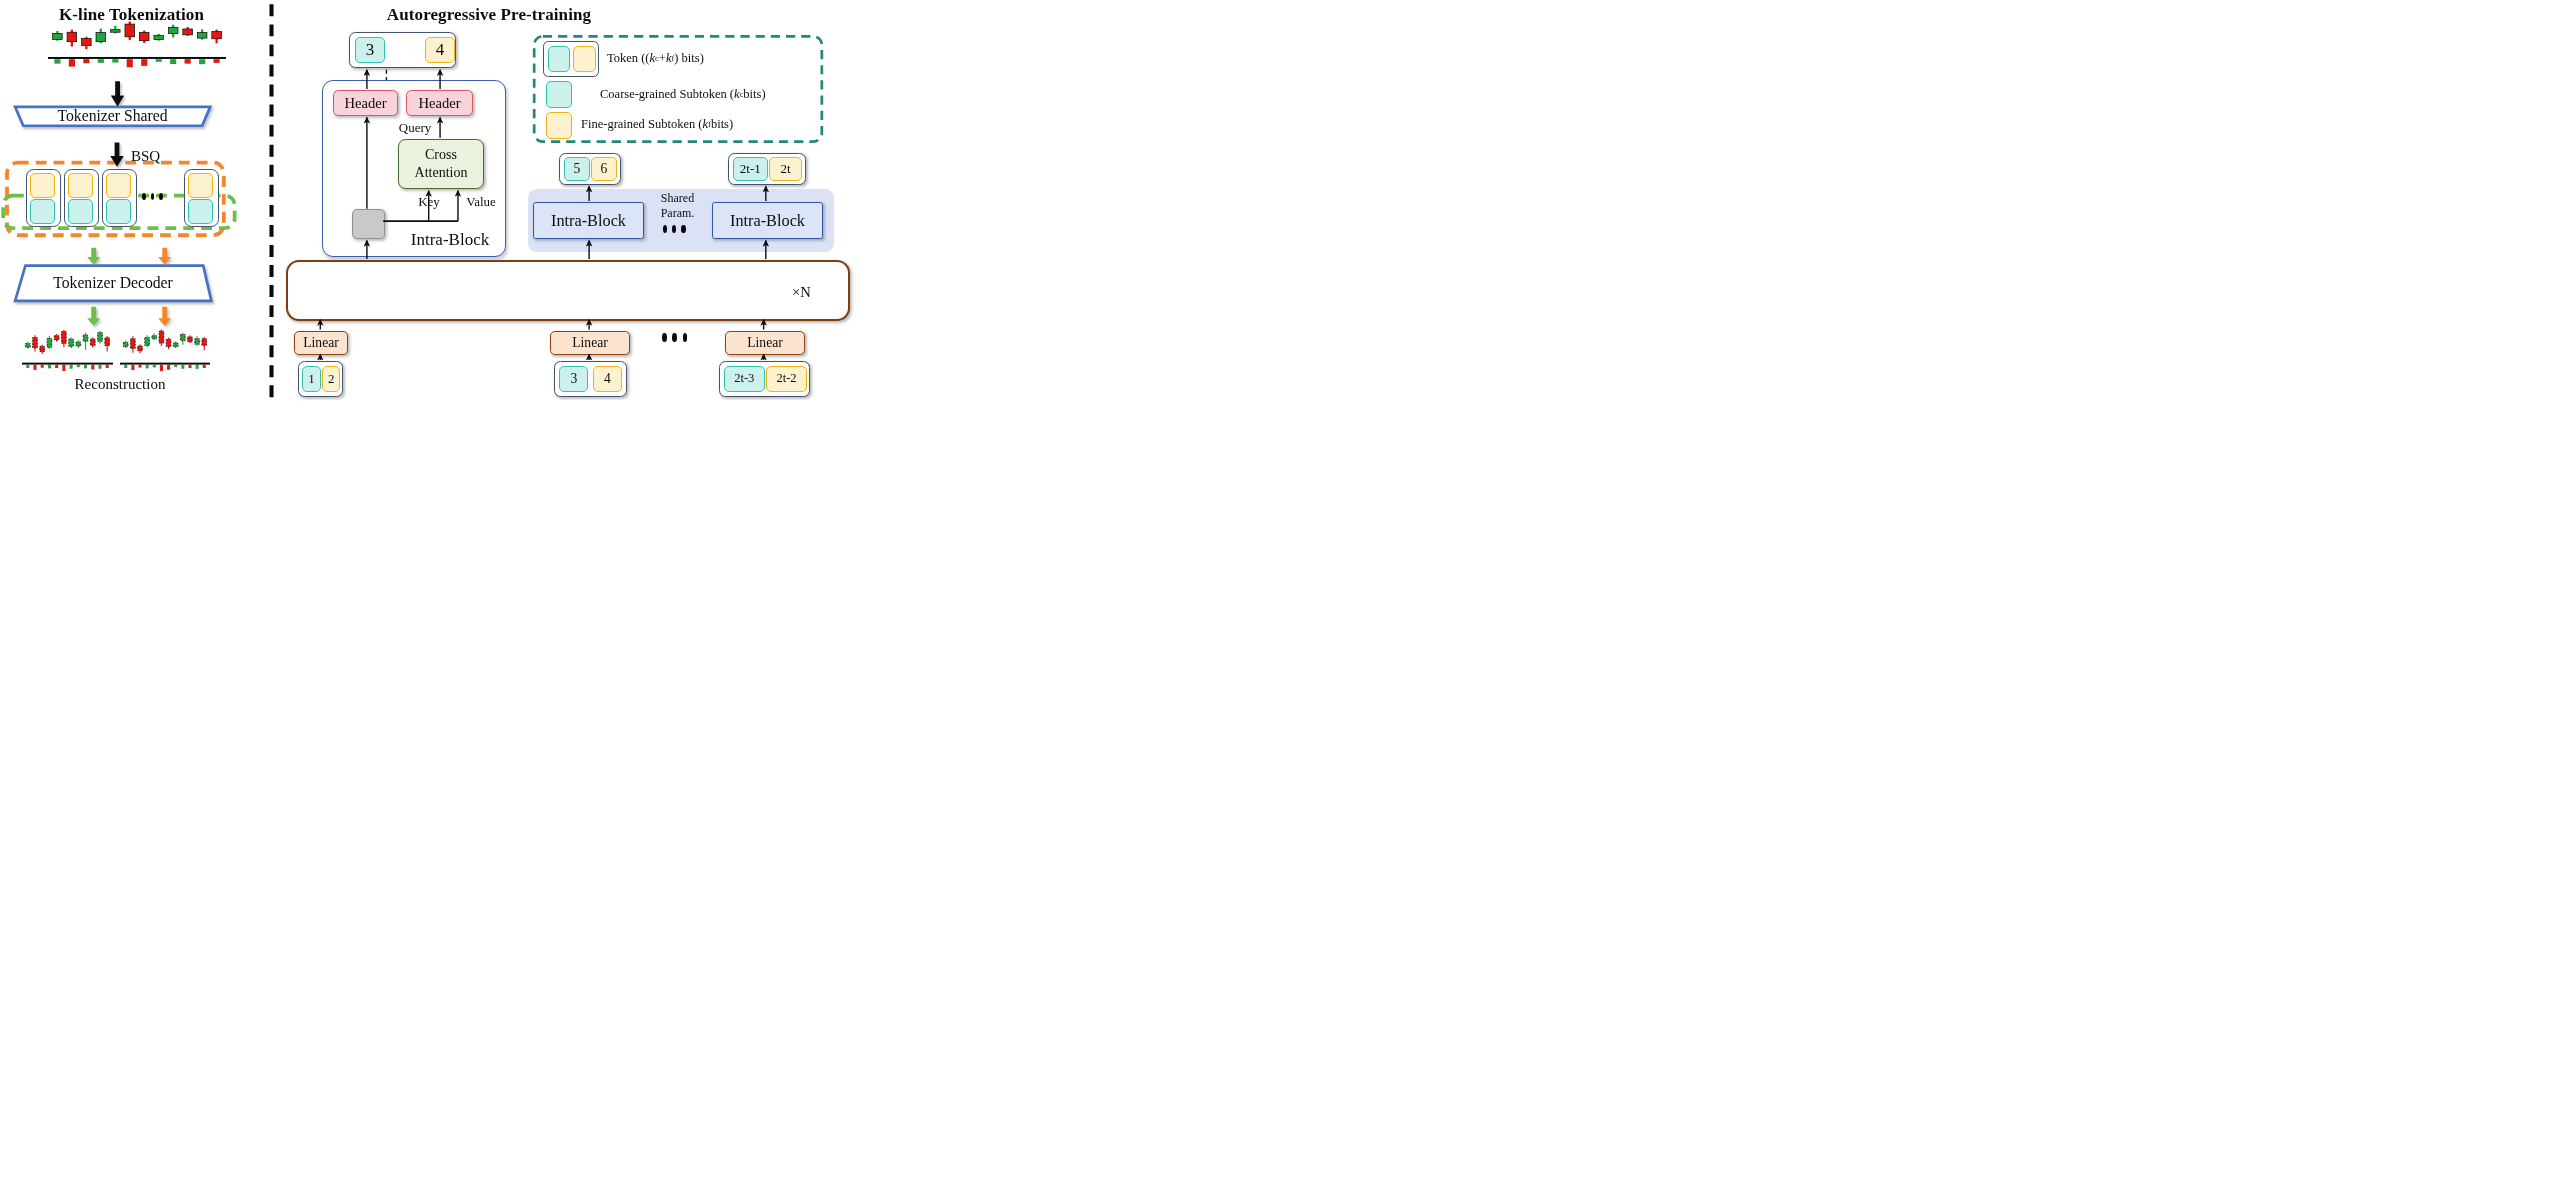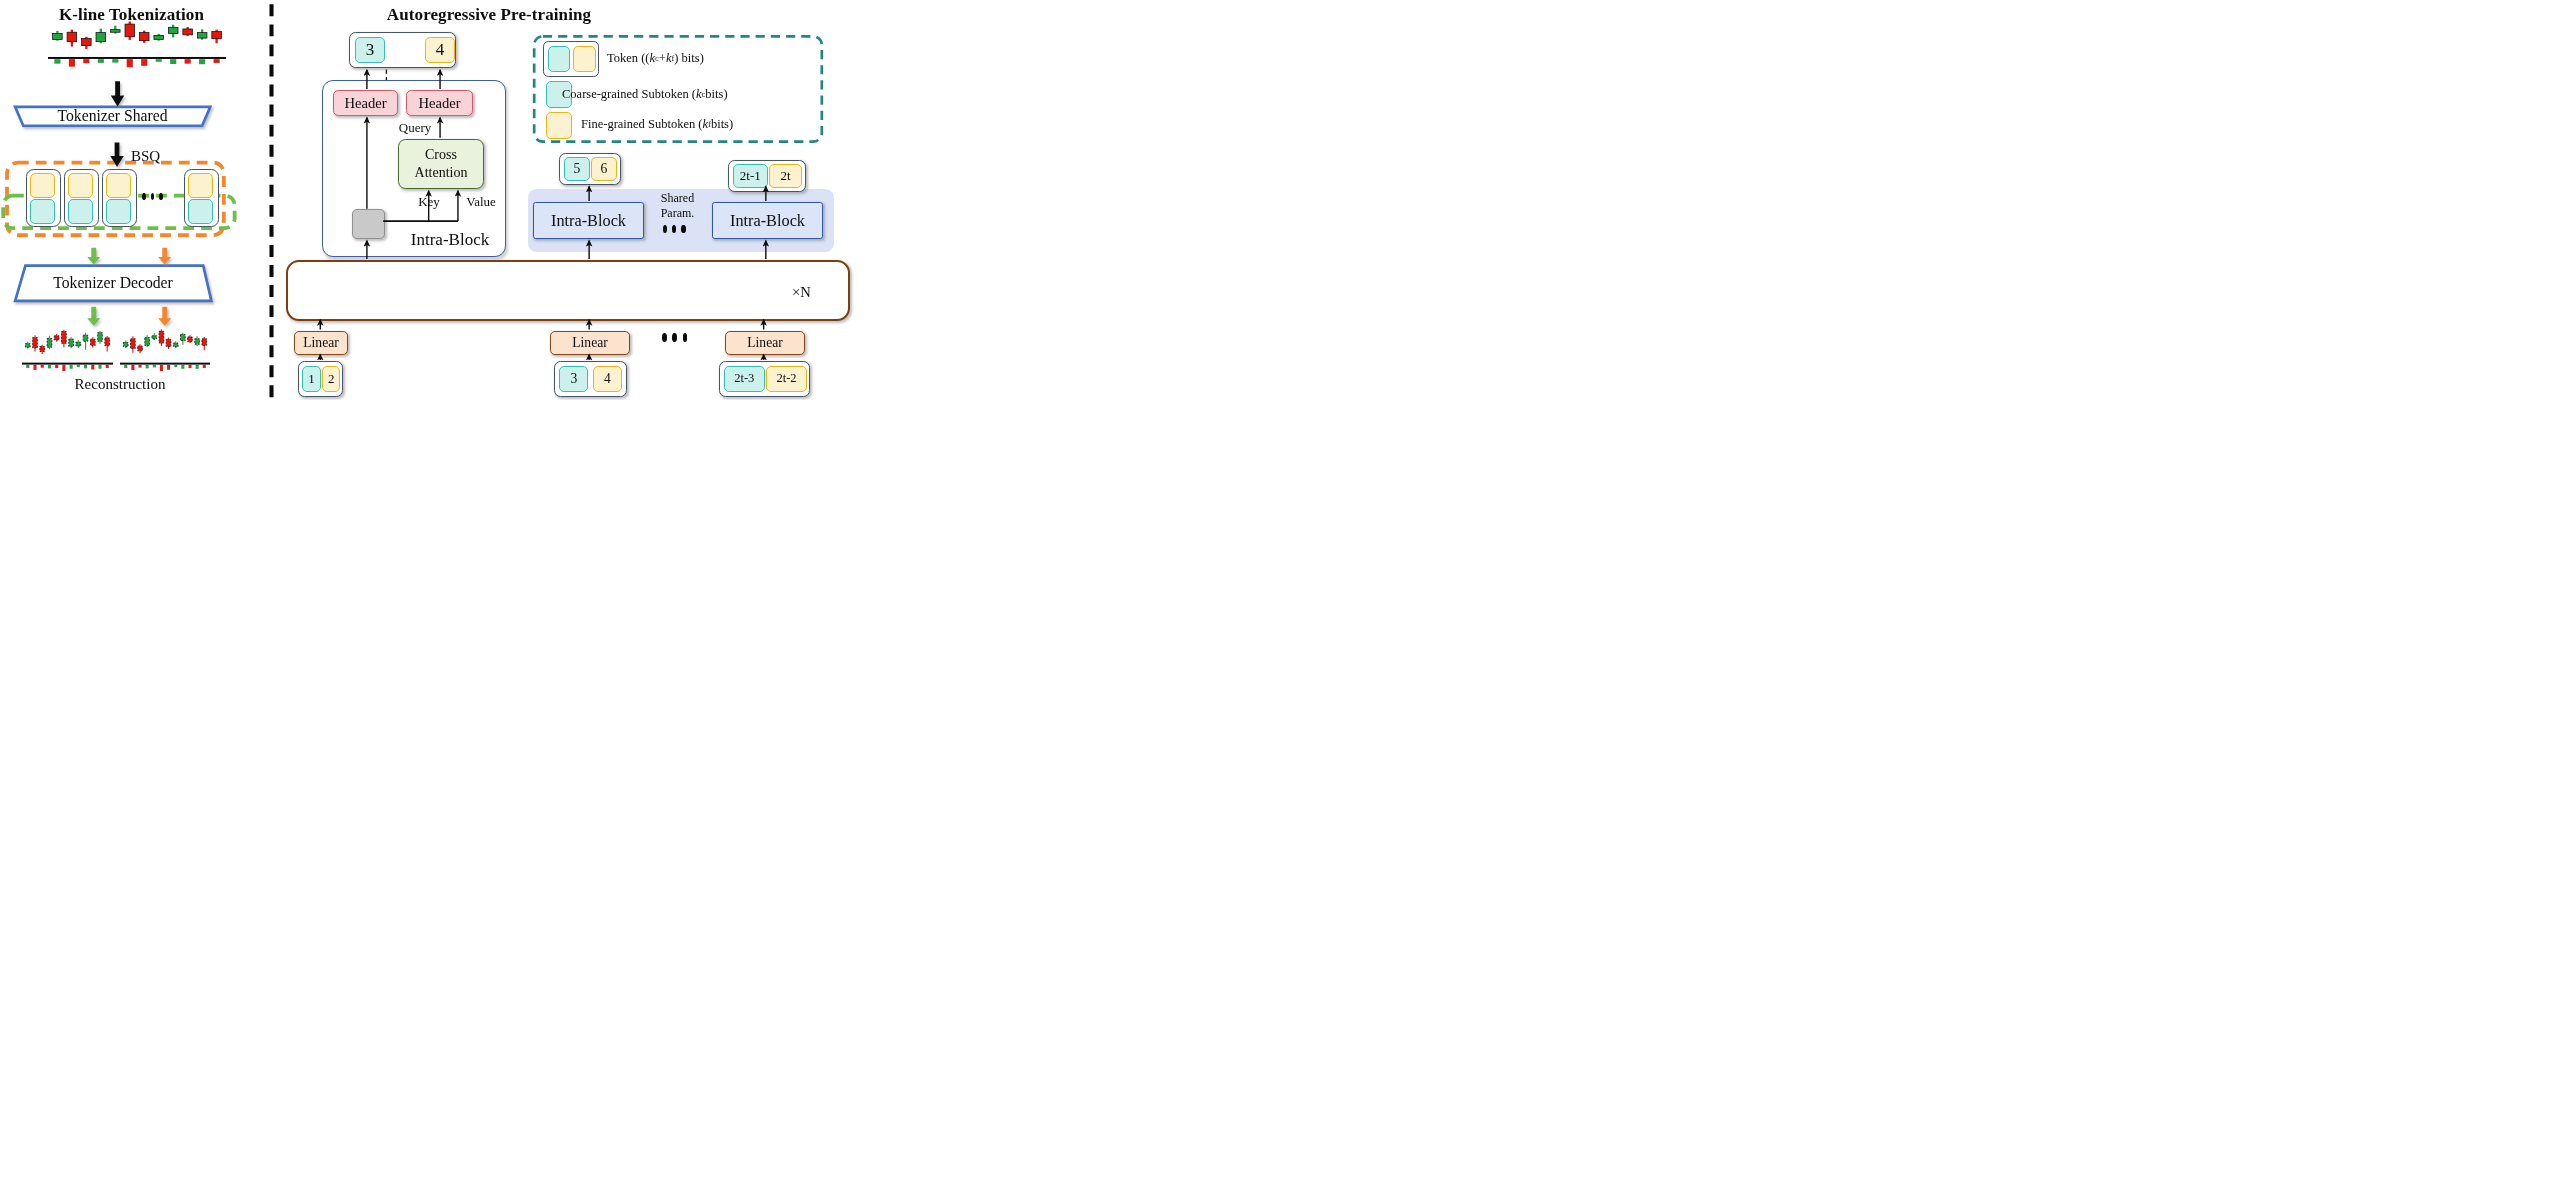--- a/index.html
+++ b/index.html
@@ -270,36 +270,36 @@
     <rect x="4" y="4" width="530" height="194" rx="16" fill="none" stroke="var(--legend-border)" stroke-width="5" stroke-dasharray="17 11"></rect>
   </svg>
 
   <div class="abs tok" style="left:543px;top:41px;width:54px;height:34px;border-radius:5.4px;">
     <div class="abs sub coarse" style="left:3.8px;top:3.8px;width:20.6px;height:24px;"></div>
     <div class="abs sub fine" style="left:29px;top:3.8px;width:20.6px;height:24px;"></div>
   </div>
   <div class="abs legend-label ctr" style="left:607px;top:50px;height:16.3px;justify-content:space-between;">Token ((<i class="kvar">k</i><sub>c</sub> + <i class="kvar">k</i><sub>f</sub>) bits)</div>
 
   <div class="abs sub coarse" style="left:546px;top:81px;width:24px;height:25px;"></div>
-  <div class="abs legend-label ctr" style="left:562px;top:86px;height:16.3px;justify-content:flex-start;">Coarse-grained Subtoken (<i class="kvar">k</i><sub>c</sub> bits)</div>
+  <div class="abs legend-label ctr" style="left:600px;top:86px;height:16.3px;justify-content:flex-start;">Coarse-grained Subtoken (<i class="kvar">k</i><sub>c</sub> bits)</div>
 
   <div class="abs sub fine" style="left:546px;top:112px;width:24px;height:25px;"></div>
   <div class="abs legend-label ctr" style="left:581px;top:116px;height:16.3px;justify-content:flex-start;">Fine-grained Subtoken (<i class="kvar">k</i><sub>f</sub> bits)</div>
 
   <div class="abs" style="left:528px;top:189px;width:306px;height:63px;background:var(--shared-bg);border-radius:8.7px;"></div>
 
   <div class="abs tok shadow" style="left:559px;top:153px;width:60px;height:30px;">
     <div class="abs sub coarse" style="left:3.8px;top:3.3px;width:24px;height:22px;">
       <div class="num" style="font-size:13.6px;">5</div>
     </div>
     <div class="abs sub fine" style="left:31px;top:3.3px;width:24px;height:22px;">
       <div class="num" style="font-size:13.6px;">6</div>
     </div>
   </div>
-  <div class="abs tok shadow" style="left:728px;top:153px;width:76px;height:30px;margin-top:7px;">
+  <div class="abs tok shadow" style="left:728px;top:153px;width:76px;height:30px;">
     <div class="abs sub coarse" style="left:3.8px;top:3.3px;width:33px;height:22px;">
       <div class="num" style="font-size:13px;">2t-1</div>
     </div>
     <div class="abs sub fine" style="left:40px;top:3.3px;width:31px;height:22px;">
       <div class="num" style="font-size:13px;">2t</div>
     </div>
   </div>
 
   <div class="abs ctr shadow" style="left:533px;top:202px;width:109px;height:35px;background:var(--intra-inner-fill);border:1.9px solid var(--intra-inner-border);border-radius:2.7px;font-size:16.3px;">Intra-Block</div>
   <div class="abs ctr shadow" style="left:712px;top:202px;width:109px;height:35px;background:var(--intra-inner-fill);border:1.9px solid var(--intra-inner-border);border-radius:2.7px;font-size:16.3px;">Intra-Block</div>

